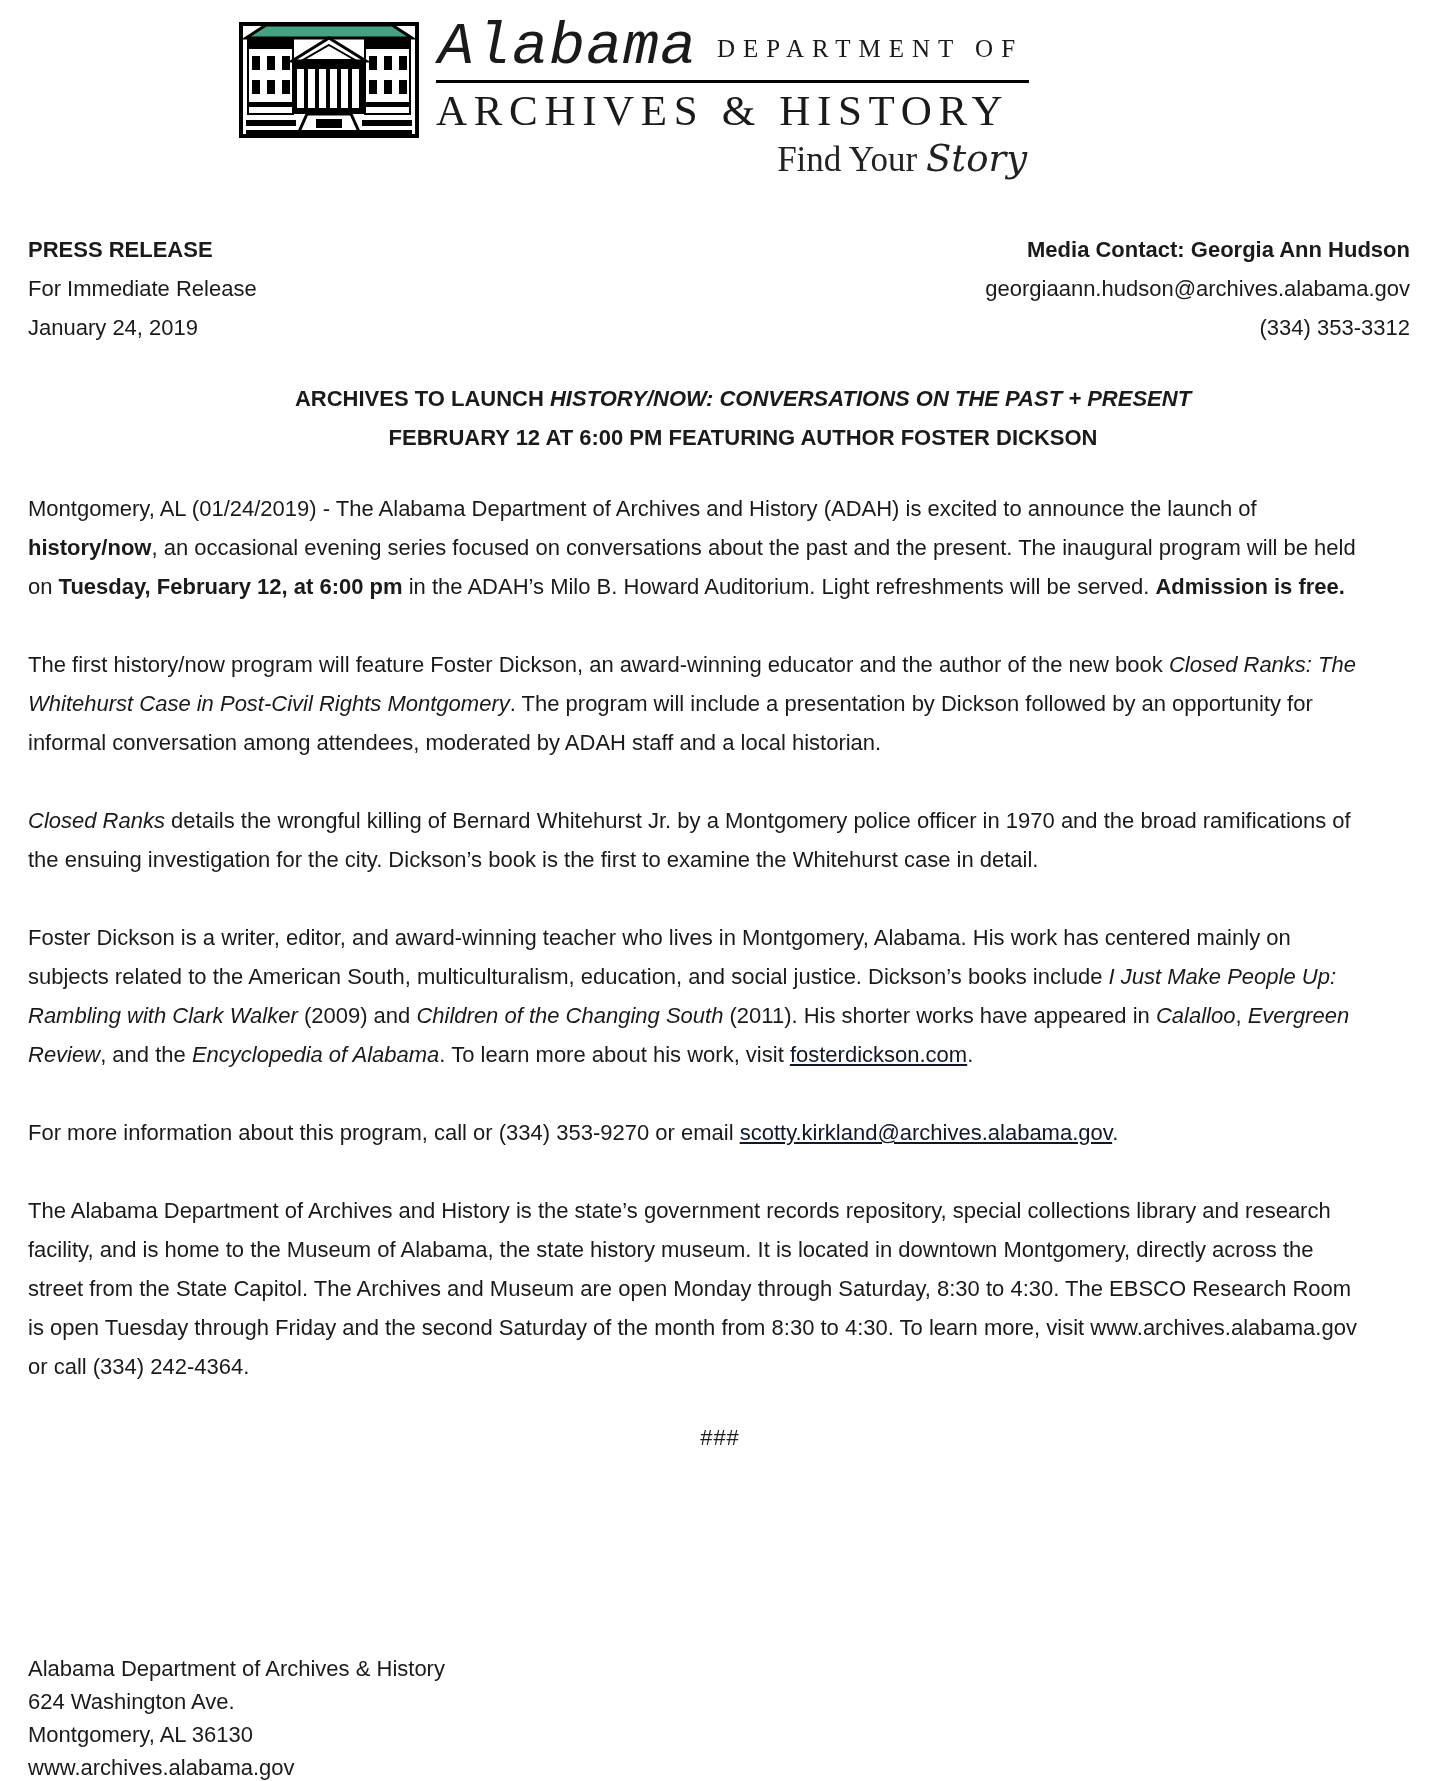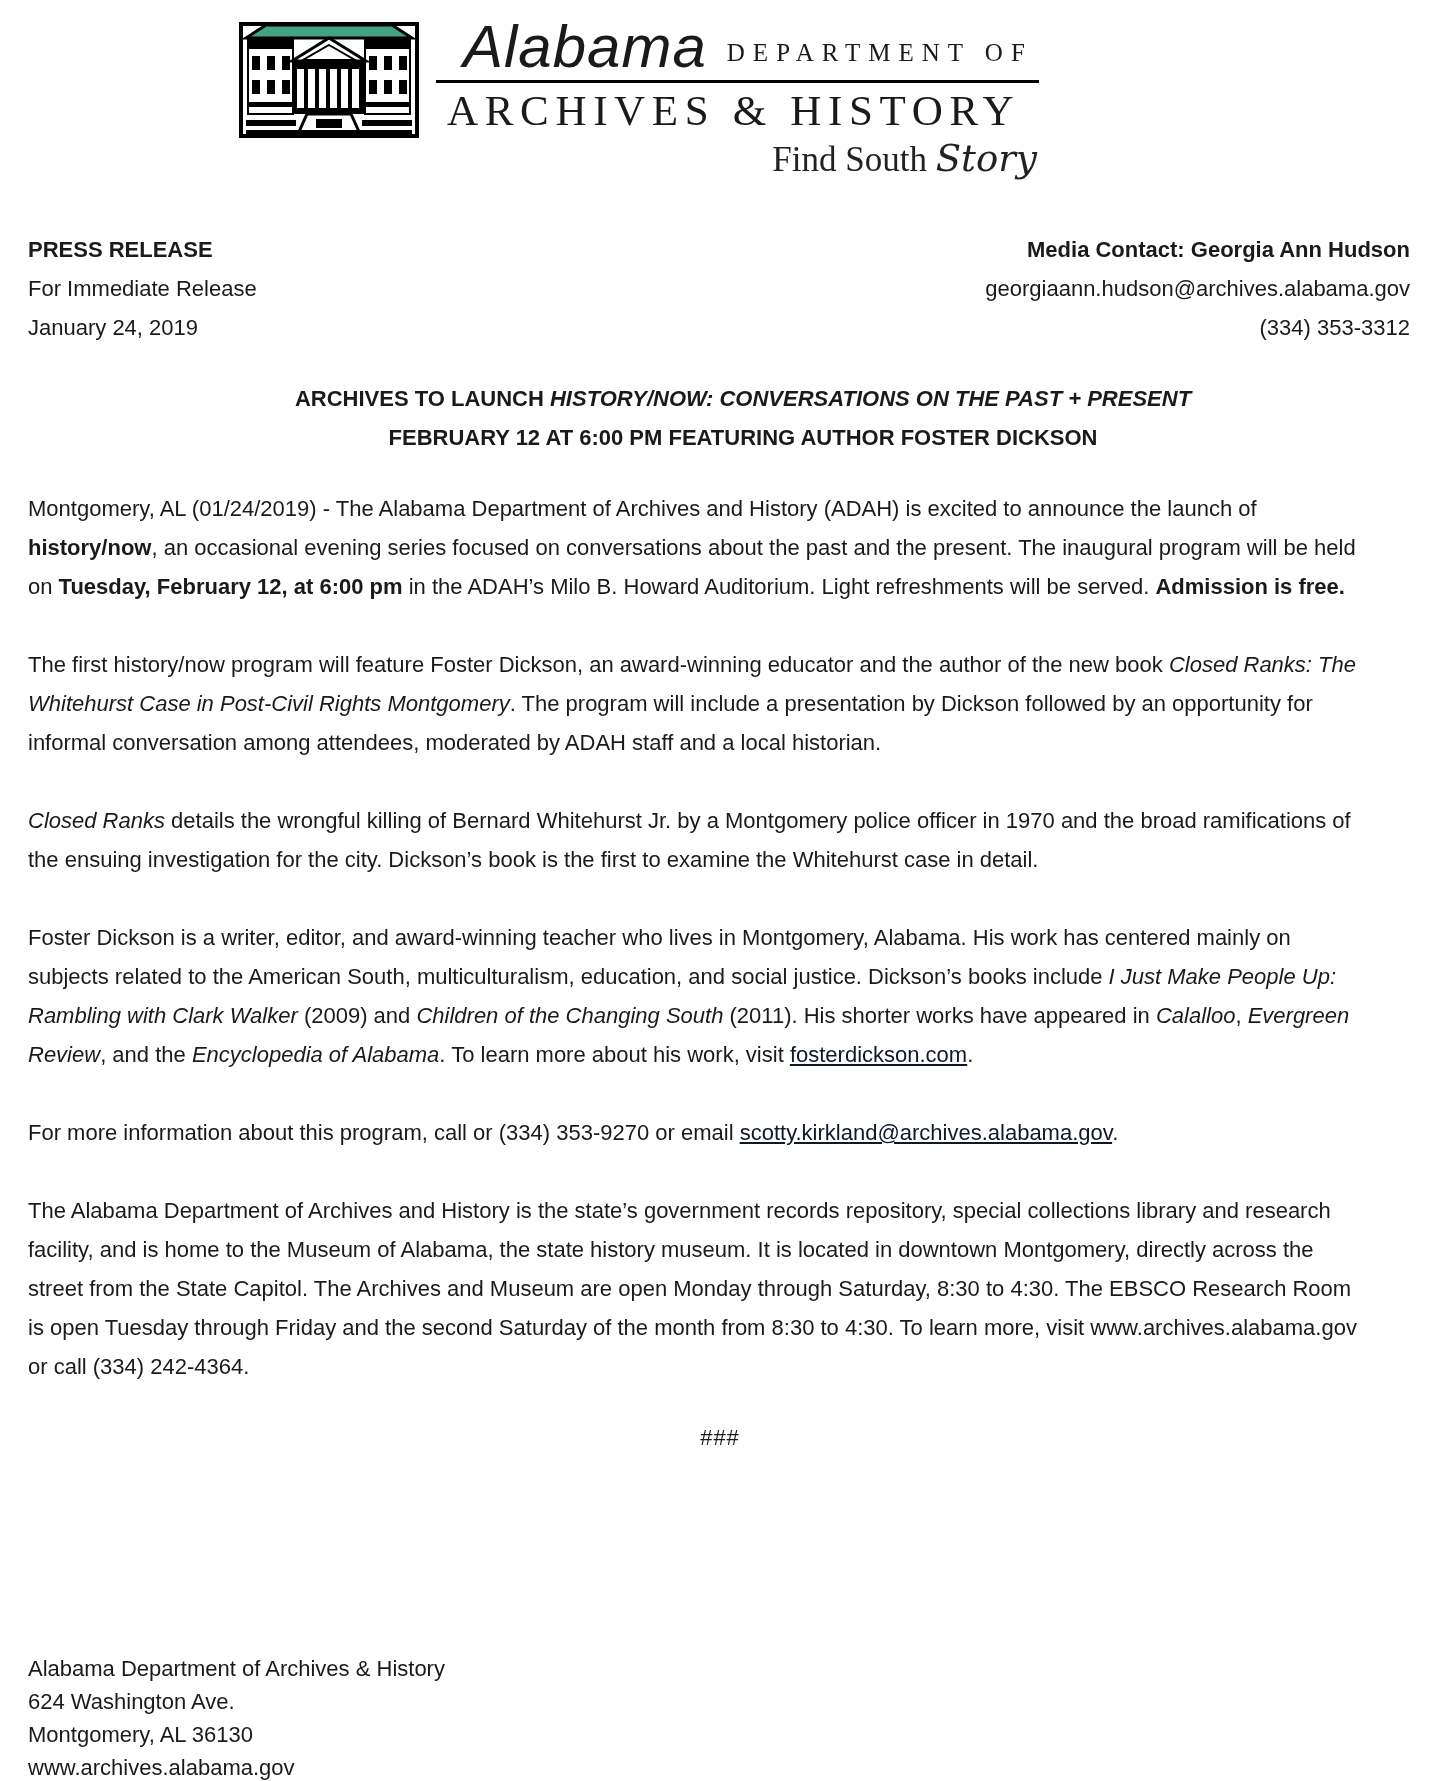--- a/index.html
+++ b/index.html
@@ -14,30 +14,30 @@
 
   
   .header { display: flex; align-items: flex-start; gap: 16px; padding: 14px 0 0 238px; }
   .building-logo { flex: 0 0 auto; }
   .brand { display: flex; flex-direction: column; }
   .brand-top {
     display: flex; align-items: baseline; gap: 20px;
     border-bottom: 3px solid #000; padding: 0 6px 0 2px;
   }
   .brand-script {
-    font-family: Liberation Sans, sans-serif; font-style: italic;
-    font-size: 60px; line-height: 1.1; letter-spacing: 1px; margin-left: 25px;
+    font-family: Liberation Mono, monospace; font-style: italic;
+    font-size: 60px; line-height: 1.1; letter-spacing: 1px;
   }
   .brand-dept {
     font-family: "Liberation Serif", serif;
     font-size: 25px; letter-spacing: 0.32em; transform: translateY(-6px);
   }
   .brand-main {
     font-family: "Liberation Serif", serif;
-    font-size: 43px; letter-spacing: 0.155em; margin-top: 3px; white-space: nowrap; margin-left: 11px;
+    font-size: 43px; letter-spacing: 0.155em; margin-top: 3px; white-space: nowrap;
   }
   .tagline {
     align-self: flex-end; margin-top: 2px; padding-right: 2px;
     font-family: "Liberation Serif", serif; font-size: 35px; color: #222;
   }
   .tagline-script {
     font-family: "DejaVu Serif", serif; font-style: italic; font-size: 37px;
   }
 
   
@@ -120,21 +120,21 @@
       <rect x="8" y="116" width="166" height="5" fill="#000"></rect>
     </svg>
 
     <div class="brand">
       <div class="brand-top">
         <span class="brand-script">Alabama</span>
         <span class="brand-dept">DEPARTMENT OF</span>
       </div>
       <div class="brand-main">ARCHIVES &amp; HISTORY</div>
       <div class="tagline">
-        <span>Find South </span><span class="tagline-script">Story</span>
+        <span>Find Your </span><span class="tagline-script">Story</span>
       </div>
     </div>
   </div>
 
   <div class="meta">
     <div class="meta-left">
       <div class="kicker">PRESS RELEASE</div>
       <div>For Immediate Release</div>
       <div>January 24, 2019</div>
     </div>

